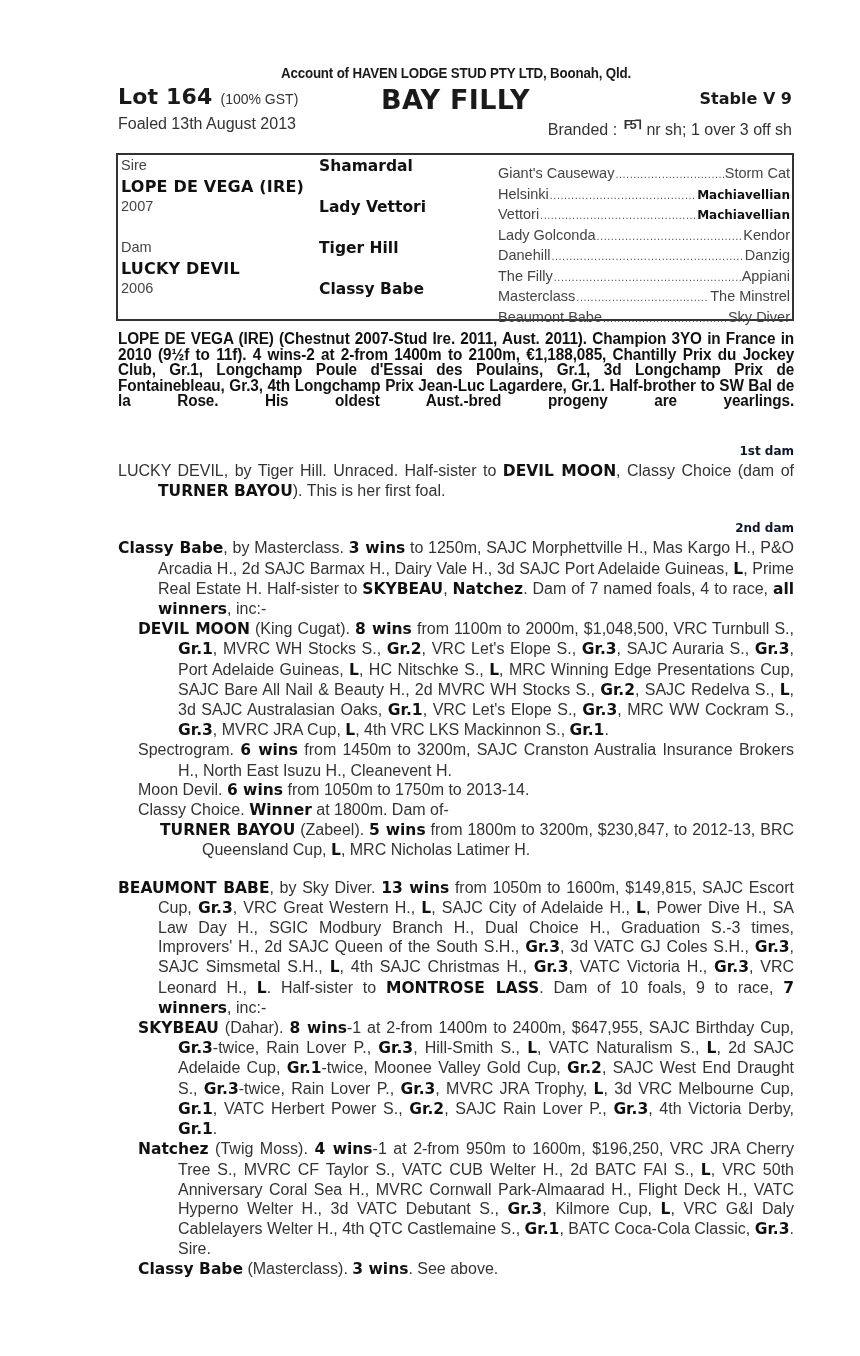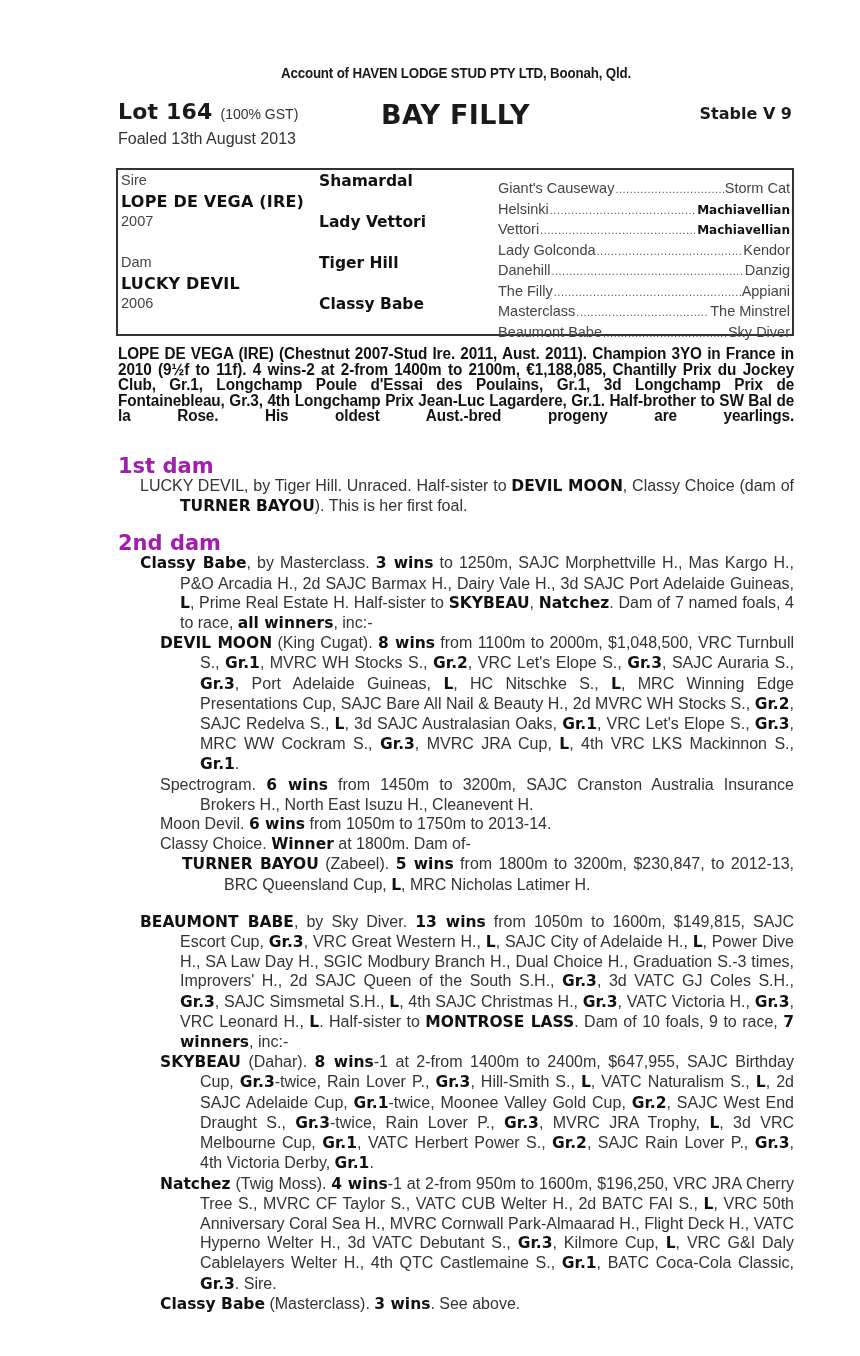--- a/index.html
+++ b/index.html
@@ -1,19 +1,19 @@
 <!DOCTYPE html>
 <html><head>
 <meta charset="utf-8">
 <style>
   html, body { margin: 0; padding: 0; background: #ffffff; }
   body { width: 860px; height: 1356px; position: relative; overflow: hidden; color: #1a1a1a; }
   .page { position: absolute; left: 118px; top: 62px; width: 676px; }
   .account { text-align: center; font-family: "Liberation Sans", sans-serif; font-weight: bold; font-size: 15.5px; letter-spacing: -0.2px; transform: scaleX(0.86); transform-origin: center; margin-top: 2px; height: 20px; }
-  .lotrow { position: relative; height: 28px; margin-top: 15px; }
+  .lotrow { position: relative; height: 28px; margin-top: 0; }
   .lot { position: absolute; left: 0; top: 0; font-family: "DejaVu Sans", sans-serif; font-weight: bold; font-size: 22px; letter-spacing: 0.2px; }
   .gst { font-family: "Liberation Sans", sans-serif; font-weight: normal; font-size: 14px; color: #333; letter-spacing: 0; }
   .sex { position: absolute; left: 263px; top: 0; font-family: "DejaVu Sans", sans-serif; font-weight: bold; font-size: 27px; letter-spacing: 0.3px; }
   .stable { position: absolute; right: 2px; top: 5px; font-family: "DejaVu Sans", sans-serif; font-weight: bold; font-size: 16px; }
   .foalrow { position: relative; height: 26px; font-family: "Liberation Sans", sans-serif; font-size: 16px; color: #333; }
   .foaled { position: absolute; left: 0; top: 3px; }
   .branded { position: absolute; right: 2px; top: 3px; white-space: nowrap; }
   .brandmark { display: inline-block; font-family: "Liberation Mono", monospace; font-weight: bold; font-size: 13px; vertical-align: 6px; letter-spacing: -2px; margin: 0 2px; }
 
   .pedbox { position: relative; border: 2px solid #333; margin-top: 15px; height: 164px; width: 674px; box-sizing: content-box; margin-left: -2px; }
@@ -27,22 +27,22 @@
   .gp .l { flex: 0 0 auto; }
   .gp .dots { flex: 1 1 auto; overflow: hidden; color: #555; margin: 0 1px; }
   .gp .dots::before { content: "................................................................................................"; letter-spacing: 0.5px; font-size: 11px; }
   .gp .r { flex: 0 0 auto; }
   .gp .r.bold { font-family: "DejaVu Sans", sans-serif; font-weight: bold; color: #111; font-size: 12px; }
 
   .sirepara { margin-top: 10px; font-family: "Liberation Sans", sans-serif; font-weight: bold; font-size: 15.8px; line-height: 15.5px; text-align: justify; color: #111; letter-spacing: -0.1px; transform: scaleX(0.97); transform-origin: left; width: 697px; }
   .sirepara::after { content: ""; display: inline-block; width: 100%; }
 
   .section { margin-top: 17px; }
-  .shead { font-family: "DejaVu Sans", sans-serif; font-weight: bold; font-size: 21px; color: #a21caf; line-height: 20px; }
-  .entry { font-family: "Liberation Sans", sans-serif; font-size: 16px; line-height: 19.2px; color: #333; text-align: justify; padding-left: 40px; text-indent: -40px; margin-left: 22px; }
+  .shead { font-family: "DejaVu Sans", sans-serif; font-weight: bold; font-size: 12px; color: #0f172a; line-height: 20px; text-align: right; }
+  .entry { font-family: "Liberation Sans", sans-serif; font-size: 16px; line-height: 19.2px; color: #333; text-align: justify; padding-left: 40px; text-indent: -40px; }
   .entry.l1 { padding-left: 60px; text-indent: -40px; }
   .entry.l2 { padding-left: 84px; text-indent: -42px; }
   .b { font-family: "DejaVu Sans", sans-serif; font-weight: bold; color: #111; font-size: 15.5px; }
 </style>
 </head>
 <body>
 
 <div class="page">
 
   <div class="account">Account of HAVEN LODGE STUD PTY LTD, Boonah, Qld.</div>
@@ -51,20 +51,25 @@
     <div class="lot">
       <span>Lot 164</span>
       <span class="gst">(100% GST)</span>
     </div>
     <div class="sex">BAY FILLY</div>
     <div class="stable">Stable V 9</div>
   </div>
 
   <div class="foalrow">
     <div class="foaled">Foaled 13th August 2013</div>
+    <div class="branded">
+      <span>Branded :</span>
+      <span class="brandmark">F5⅂</span>
+      <span>nr sh; 1 over 3 off sh</span>
+    </div>
   </div>
 
   <div class="pedbox">
     <div class="pedcol1">
       <div class="pline">
           <span class="a">Sire</span>
           <span class="b">Shamardal</span>
         </div>
       <div class="pline">
           <span class="pbig">LOPE DE VEGA (IRE)</span>

